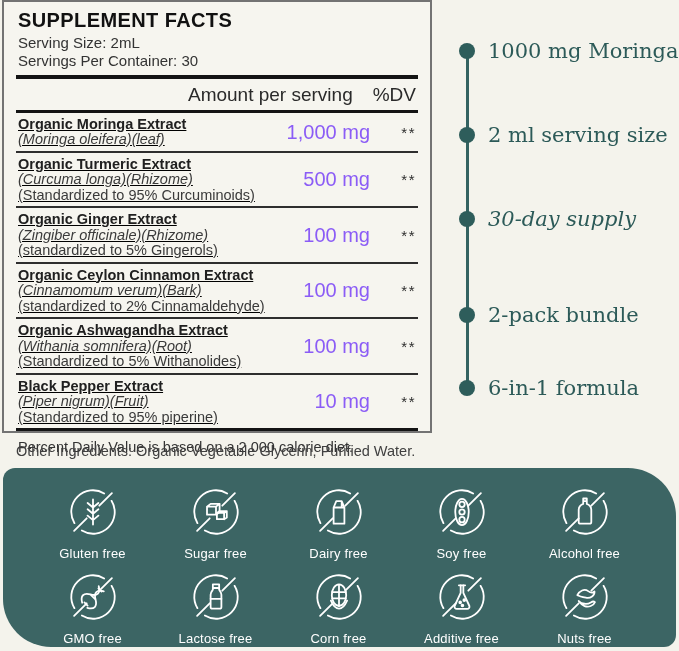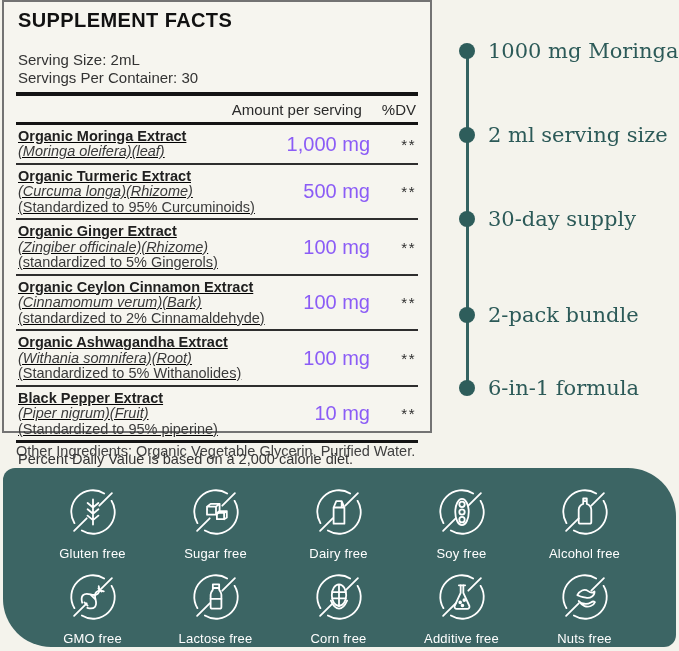--- a/index.html
+++ b/index.html
@@ -4,26 +4,26 @@
 <style>
   html,body{margin:0;padding:0;}
   body{width:679px;height:651px;position:relative;overflow:hidden;
        background:#f4f3ec;font-family:"Liberation Sans",sans-serif;}
 
   
   .facts{position:absolute;left:2px;top:0;width:430px;height:433px;
          border:2px solid #737373;box-sizing:border-box;background:#f6f5ef;}
   .facts-title{margin:7px 14px 0;font-size:20px;font-weight:bold;color:#111;
                letter-spacing:.4px;}
-  .serving{margin:20px 14px 0;font-size:15px;line-height:16px;color:#333;}
+  .serving{margin:3px 14px 0;font-size:15px;line-height:16px;color:#333;}
   .serving div{margin-top:2px;}
   .rule-thick{height:4px;background:#141414;margin:6px 12px 0;}
   .rule-mid{height:3px;background:#141414;margin:0 12px;}
   .hdr{display:flex;justify-content:flex-end;align-items:baseline;gap:20px;
-       margin:0 14px;padding:5px 0 4px;font-size:15px;color:#2a2a2a;}
+       margin:0 14px;padding:5px 0 4px;font-size:19px;color:#2a2a2a;}
   .hdr-line{height:2.5px;background:#141414;margin:0 12px;}
   .rows{margin:0 12px;}
   .frow{display:flex;align-items:center;padding:4px 0 3px;
         border-bottom:2px solid #2e2e2e;}
   .frow.last{border-bottom:none;}
   .fname{flex:1;min-width:0;padding-left:2px;text-decoration:underline;}
   .fname .nm{font-size:14.5px;line-height:15.5px;font-weight:bold;color:#202020;}
   .fname .detail{font-size:14.5px;line-height:15.5px;color:#3a3a3a;}
   .fname .sci{font-style:italic;}
   .fname .detail:empty{display:none;}
@@ -143,21 +143,21 @@
   <div class="tl-line"></div>
 
   <div class="feature" style="top:36px;">
     <span class="dot"></span>
     <span class="ftxt">1000 mg Moringa</span>
   </div>
   <div class="feature" style="top:120px;">
     <span class="dot"></span>
     <span class="ftxt">2 ml serving size</span>
   </div>
-  <div class="feature" style="top:204px;">
+  <div class="feature" style="top:204px;font-style:italic;">
     <span class="dot"></span>
     <span class="ftxt">30-day supply</span>
   </div>
   <div class="feature" style="top:300px;">
     <span class="dot"></span>
     <span class="ftxt">2-pack bundle</span>
   </div>
   <div class="feature" style="top:373px;">
     <span class="dot"></span>
     <span class="ftxt">6-in-1 formula</span>

